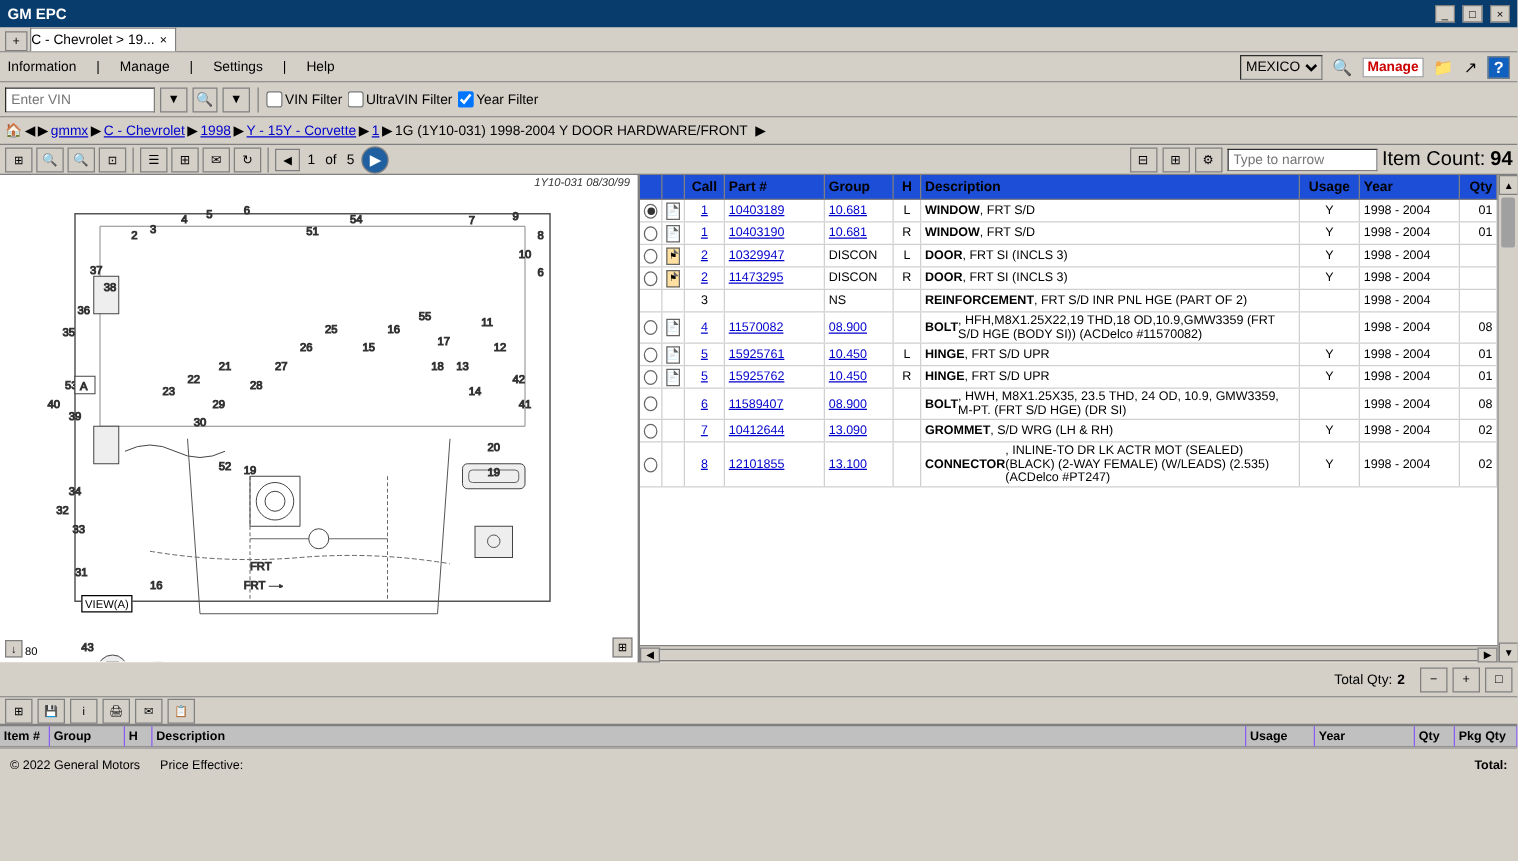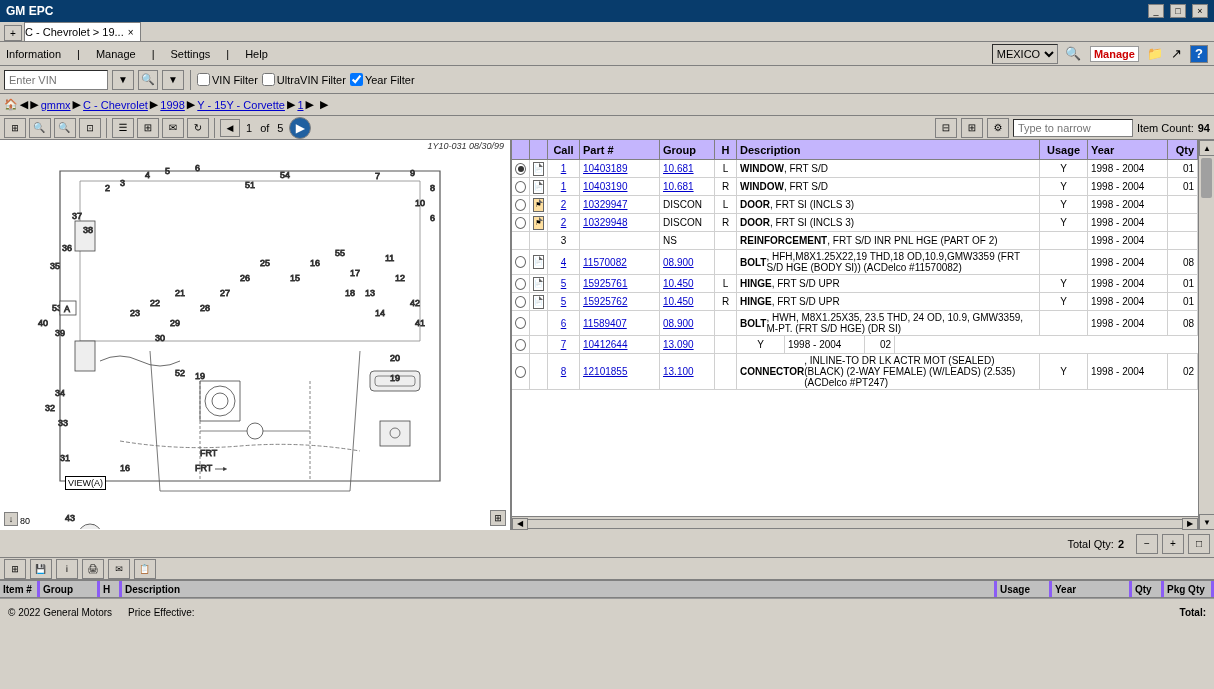--- a/index.html
+++ b/index.html
@@ -49,21 +49,21 @@
       width: 20px; height: 18px; background: #d4d0c8; border: 1px solid #808080;
       display: flex; align-items: center; justify-content: center; cursor: pointer; font-size: 9px;
     }
     .nav-next {
       width: 22px; height: 22px; background: #2060a0; border: 1px solid #808080;
       display: flex; align-items: center; justify-content: center; cursor: pointer; color: white; font-size: 12px; border-radius: 11px;
     }
     .toolbar2-input {
       height: 18px; border: 1px inset #808080; padding: 0 4px; font-size: 11px; background: white; width: 120px;
     }
-    .item-count { font-size: 11px; font-weight: normal; }
+    .item-count { font-size: 16px; font-weight: normal; }
 
     
     .main-content {
       display: flex; height: calc(689px - 22px - 24px - 22px - 24px - 28px - 36px - 22px);
       
       height: 390px;
     }
 
     
     .diagram-panel {
@@ -83,21 +83,21 @@
     .diagram-bottom-right {
       position: absolute; bottom: 4px; right: 4px; width: 16px; height: 16px;
       background: #d4d0c8; border: 1px solid #808080; font-size: 9px; display: flex; align-items: center; justify-content: center; cursor: pointer;
     }
 
     
     .parts-panel {
       flex: 1; display: flex; flex-direction: column; background: white;
     }
     .parts-header {
-      display: flex; background: #c4b5fd; border-bottom: 1px solid #808080; height: 20px;
+      display: flex; background: #1d4ed8; border-bottom: 1px solid #808080; height: 20px;
       font-size: 11px; font-weight: bold; align-items: center;
     }
     .parts-header .col { border-right: 1px solid #808080; padding: 0 3px; height: 100%; display: flex; align-items: center; overflow: hidden; }
     .parts-body { flex: 1; overflow-y: auto; font-size: 11px; }
     .parts-row {
       display: flex; border-bottom: 1px solid #d0d0d0; min-height: 18px; align-items: stretch;
     }
     .parts-row .col { border-right: 1px solid #d0d0d0; padding: 1px 3px; display: flex; align-items: center; overflow: hidden; font-size: 10px; }
     .col-check { width: 18px; flex-shrink: 0; }
     .col-icon { width: 18px; flex-shrink: 0; }
@@ -147,21 +147,21 @@
     }
     .icon-btn {
       width: 22px; height: 20px; background: #d4d0c8; border: 1px solid #808080;
       display: flex; align-items: center; justify-content: center; cursor: pointer; font-size: 10px;
     }
 
     .footer-table-header {
       display: flex; background: #c0c0c0; border-bottom: 1px solid #808080; height: 18px;
       font-size: 11px; font-weight: bold; align-items: center; border-top: 1px solid #808080;
     }
-    .footer-table-header .col { border-right: 3px solid #8b5cf6; padding: 0 3px; height: 100%; display: flex; align-items: center; font-size: 10px; }
+    .footer-table-header .col { border-right: 1px solid #8b5cf6; padding: 0 3px; height: 100%; display: flex; align-items: center; font-size: 10px; }
 
     .copyright-bar {
       display: flex; align-items: center; justify-content: space-between;
       background: #d4d0c8; height: 18px; padding: 13px 8px; font-size: 10px; border-top: 1px solid #999;
     }
 
     
     .app-title-bar {
       display: flex; align-items: center; justify-content: space-between;
       background: #083c6c; color: white; height: 22px; padding: 0 6px;
@@ -216,21 +216,21 @@
     </select>
     <span style="cursor:pointer;font-size:13px;">🔍</span>
     <span class="acdelco-logo">Manage</span>
     <span style="cursor:pointer;font-size:13px;">📁</span>
     <span style="cursor:pointer;font-size:13px;">↗</span>
     <span style="cursor:pointer;font-size:13px;border:1px solid #808080;width:18px;height:18px;display:flex;align-items:center;justify-content:center;background:#1060c0;color:white;font-weight:bold;">?</span>
   </div>
 </div>
 
 <div class="toolbar">
-  <input class="toolbar-input" style="width: 104px;" placeholder="Enter VIN">
+  <input class="toolbar-input" style="width: 120px;" placeholder="Enter VIN">
   <div class="icon-btn">▼</div>
   <div class="icon-btn" style="width:20px;font-size:11px;">🔍</div>
   <div class="icon-btn">▼</div>
   <div class="toolbar-separator"></div>
   <label class="checkbox-label">
     <input type="checkbox" style="">
     <span>VIN Filter</span>
   </label>
   <label class="checkbox-label">
     <input type="checkbox" style="">
@@ -249,20 +249,21 @@
   <span class="link-style">gmmx</span>
   <span>▶</span>
   <span class="link-style">C - Chevrolet</span>
   <span>▶</span>
   <span class="link-style">1998</span>
   <span>▶</span>
   <span class="link-style">Y - 15Y - Corvette</span>
   <span>▶</span>
   <span class="link-style">1</span>
   <span>▶</span>
+  <span>1G (1Y10-031) 1998-2004 Y DOOR HARDWARE/FRONT</span>
   <span style="margin-left:4px;">▶</span>
 </div>
 
 <div class="toolbar2">
   <div class="toolbar2-left">
 
     <div class="icon-btn" style="font-size:9px;">⊞</div>
     <div class="icon-btn">🔍</div>
     <div class="icon-btn" style="font-size:10px;">🔍</div>
     <div class="icon-btn" style="font-size:9px;">⊡</div>
@@ -502,21 +503,21 @@
         <div class="col col-check">
             <div class="radio-btn"></div>
           </div>
         <div class="col col-icon">
             <div class="doc-icon" style="background:#ffe0a0;">⚑</div>
           </div>
         <div class="col col-call">
             <span class="link-style">2</span>
           </div>
         <div class="col col-part">
-            <span class="link-style">10329948</span>
+            <span class="link-style">11473295</span>
           </div>
         <div class="col col-group">DISCON</div>
         <div class="col col-h">R</div>
         <div class="col col-desc"><strong>DOOR</strong>, FRT SI (INCLS 3)</div>
         <div class="col col-usage">Y</div>
         <div class="col col-year">1998 - 2004</div>
         <div class="col col-qty"></div>
       </div>
 
       <div class="parts-row">
@@ -630,20 +631,21 @@
         <div class="col col-call">
             <span class="link-style">7</span>
           </div>
         <div class="col col-part">
             <span class="link-style">10412644</span>
           </div>
         <div class="col col-group">
             <span class="link-style">13.090</span>
           </div>
         <div class="col col-h"></div>
+        <div class="col col-desc"><strong>GROMMET</strong>, S/D WRG (LH &amp; RH)</div>
         <div class="col col-usage">Y</div>
         <div class="col col-year">1998 - 2004</div>
         <div class="col col-qty">02</div>
       </div>
 
       <div class="parts-row">
         <div class="col col-check">
             <div class="radio-btn"></div>
           </div>
         <div class="col col-icon"></div>

